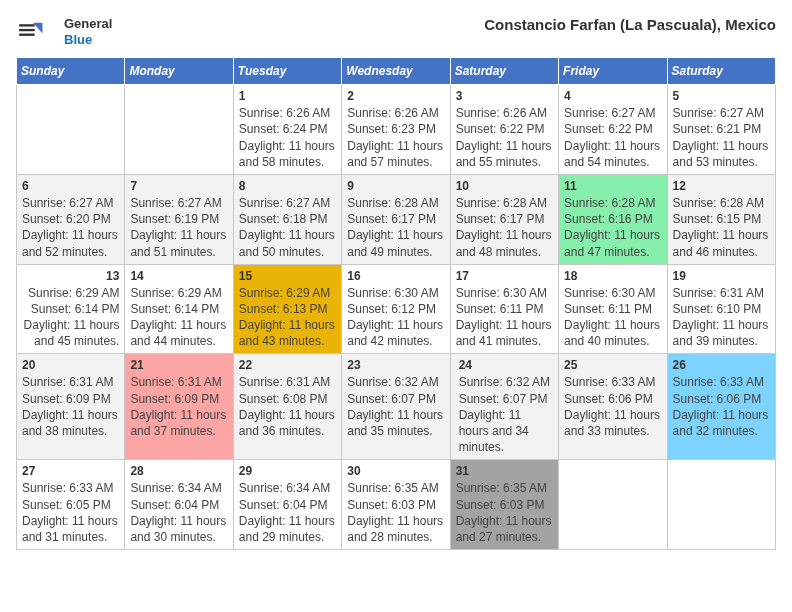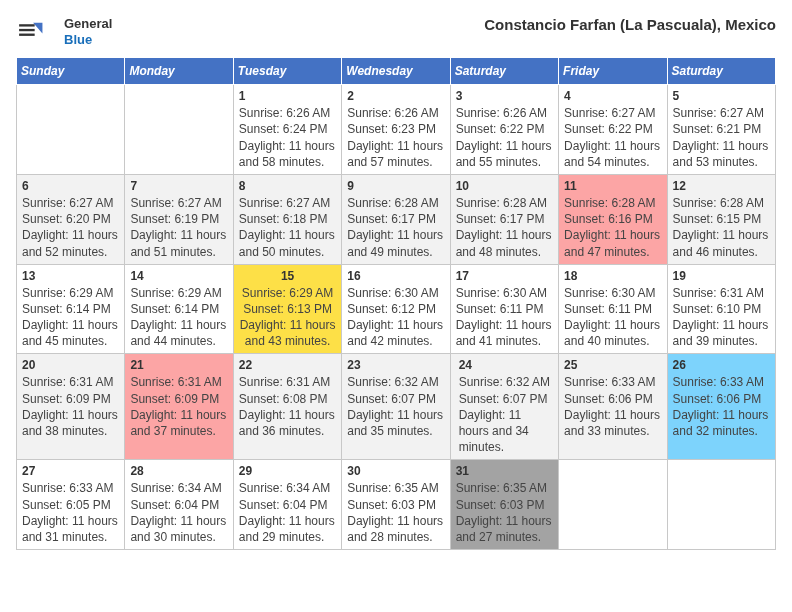--- a/index.html
+++ b/index.html
@@ -186,47 +186,47 @@
           <div class="cell-text" style="white-space: pre-line;">Sunrise: 6:28 AM
 Sunset: 6:17 PM
 Daylight: 11 hours and 49 minutes.</div>
         </td>
         <td style="background: rgb(242, 242, 242);">
           <span class="day-num">10</span>
           <div class="cell-text" style="white-space: pre-line;">Sunrise: 6:28 AM
 Sunset: 6:17 PM
 Daylight: 11 hours and 48 minutes.</div>
         </td>
-        <td style="background: #fca5a5;">
+        <td style="background: #86efac;">
           <span class="day-num">11</span>
           <div class="cell-text" style="white-space: pre-line;">Sunrise: 6:28 AM
 Sunset: 6:16 PM
 Daylight: 11 hours and 47 minutes.</div>
         </td>
         <td style="background: rgb(242, 242, 242);">
           <span class="day-num">12</span>
           <div class="cell-text" style="white-space: pre-line;">Sunrise: 6:28 AM
 Sunset: 6:15 PM
 Daylight: 11 hours and 46 minutes.</div>
         </td>
       </tr>
       <tr style="background: rgb(255, 255, 255);">
-        <td style="background: rgb(255, 255, 255);">
+        <td style="background: rgb(255, 255, 255); text-align: right;">
           <span class="day-num">13</span>
           <div class="cell-text" style="white-space: pre-line;">Sunrise: 6:29 AM
 Sunset: 6:14 PM
 Daylight: 11 hours and 45 minutes.</div>
         </td>
         <td style="background: rgb(255, 255, 255);">
           <span class="day-num">14</span>
           <div class="cell-text" style="white-space: pre-line;">Sunrise: 6:29 AM
 Sunset: 6:14 PM
 Daylight: 11 hours and 44 minutes.</div>
         </td>
-        <td style="background: #fde047; text-align: center;">
+        <td style="background: #eab308;">
           <span class="day-num">15</span>
           <div class="cell-text" style="white-space: pre-line;">Sunrise: 6:29 AM
 Sunset: 6:13 PM
 Daylight: 11 hours and 43 minutes.</div>
         </td>
         <td style="background: rgb(255, 255, 255);">
           <span class="day-num">16</span>
           <div class="cell-text" style="white-space: pre-line;">Sunrise: 6:30 AM
 Sunset: 6:12 PM
 Daylight: 11 hours and 42 minutes.</div>

